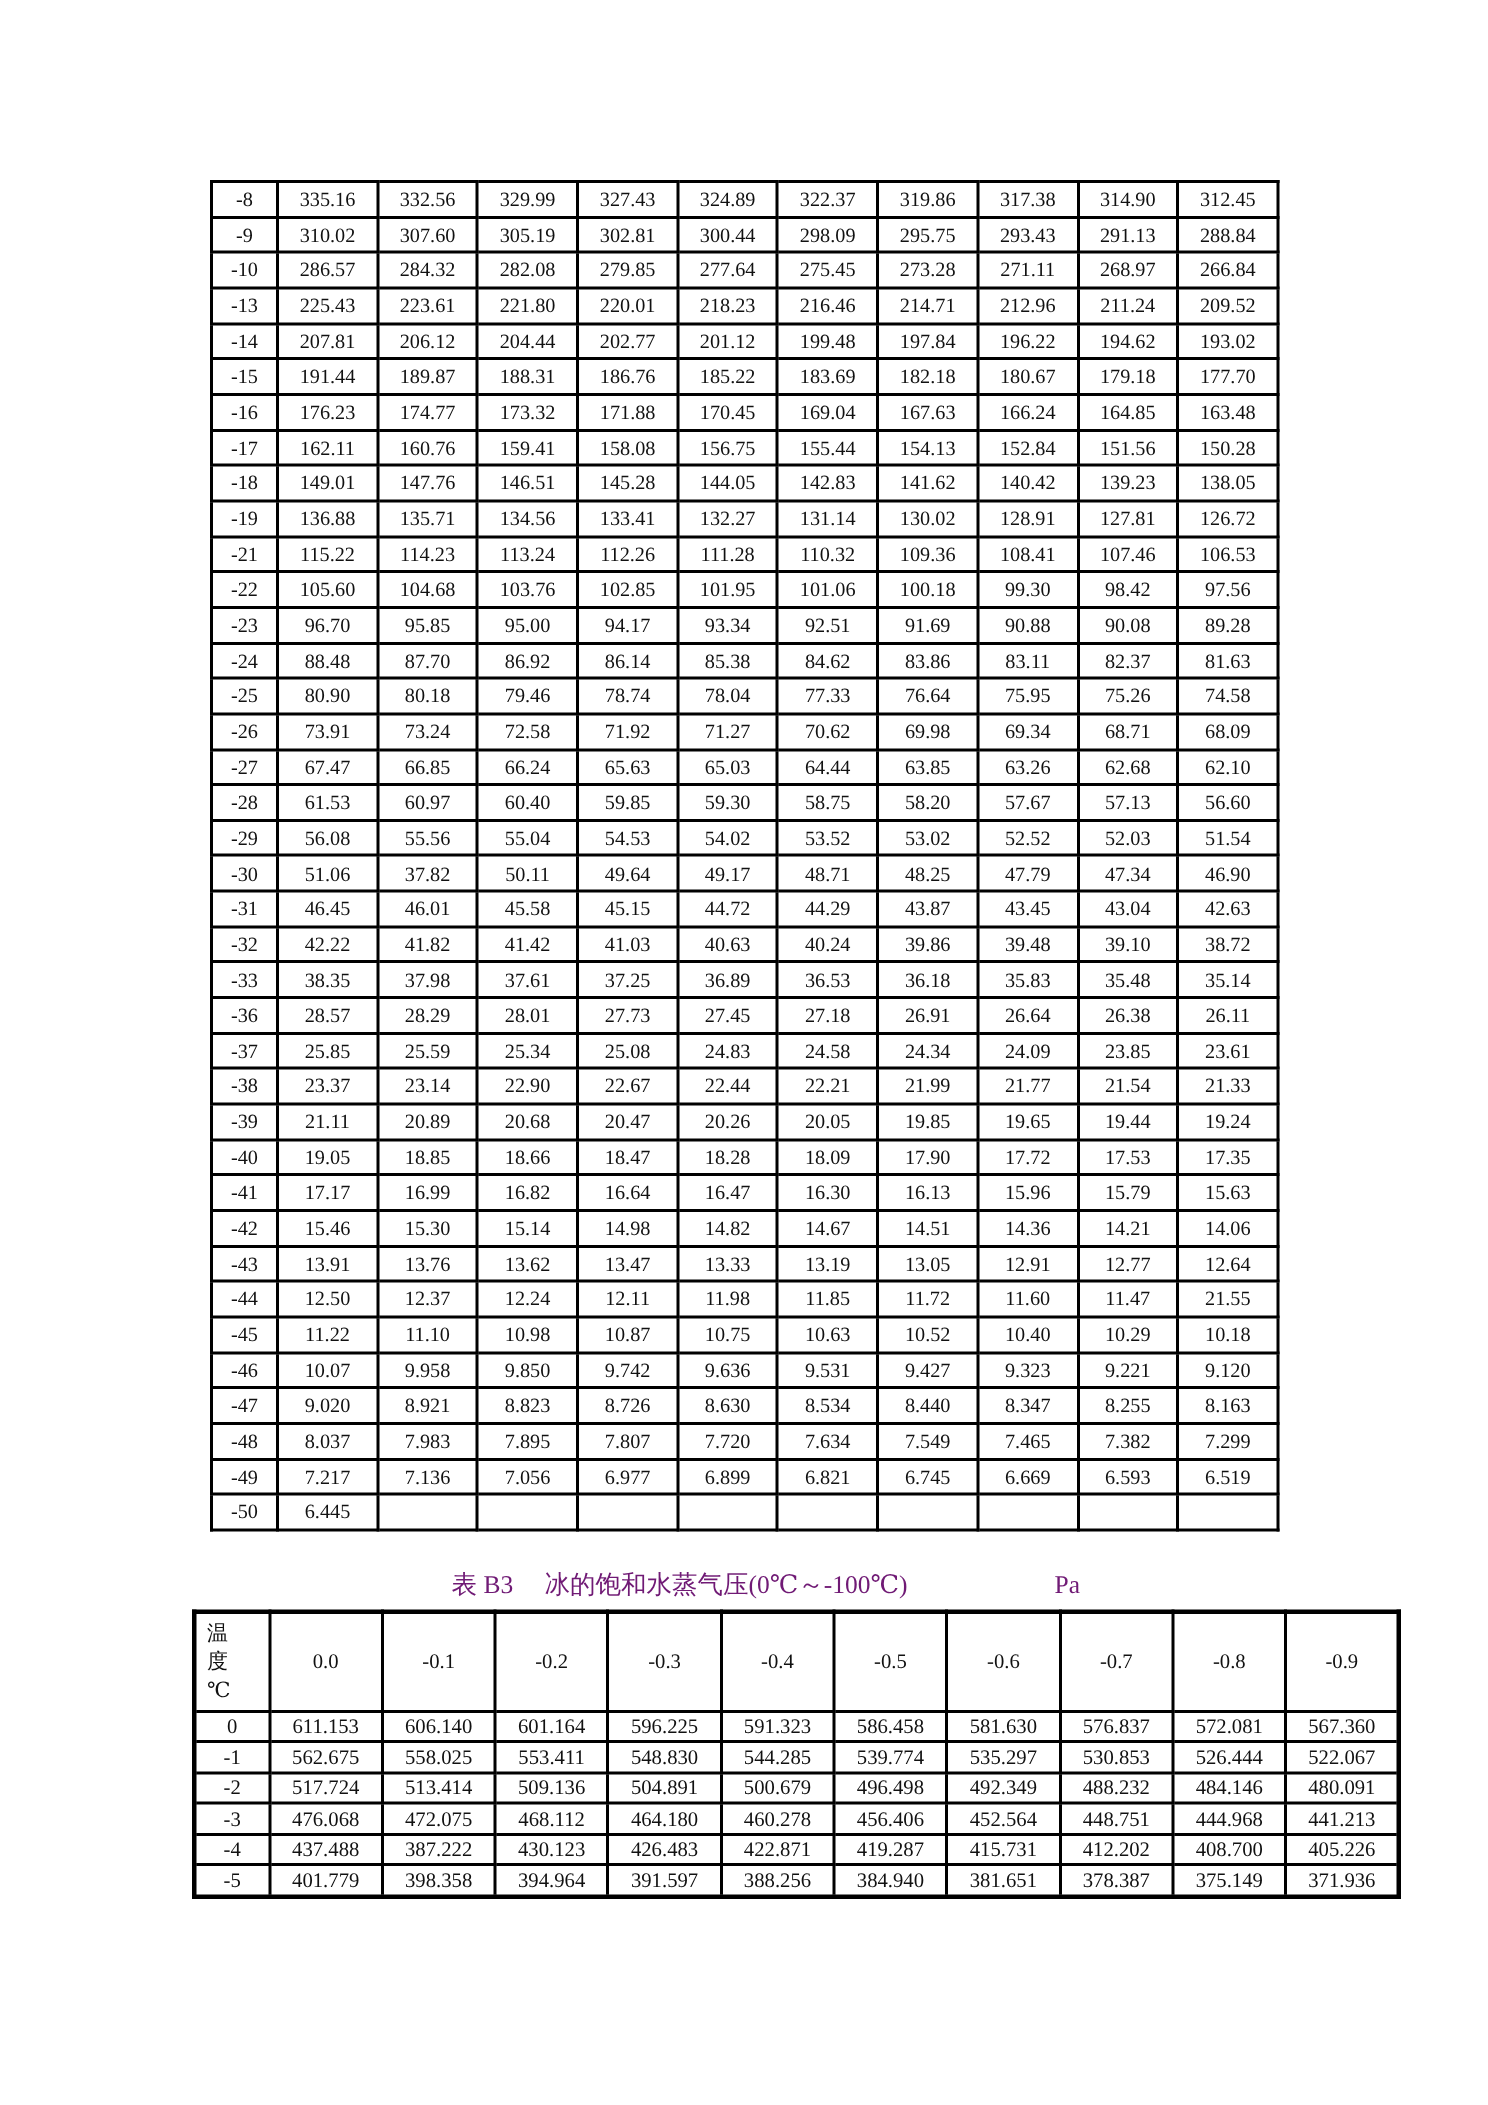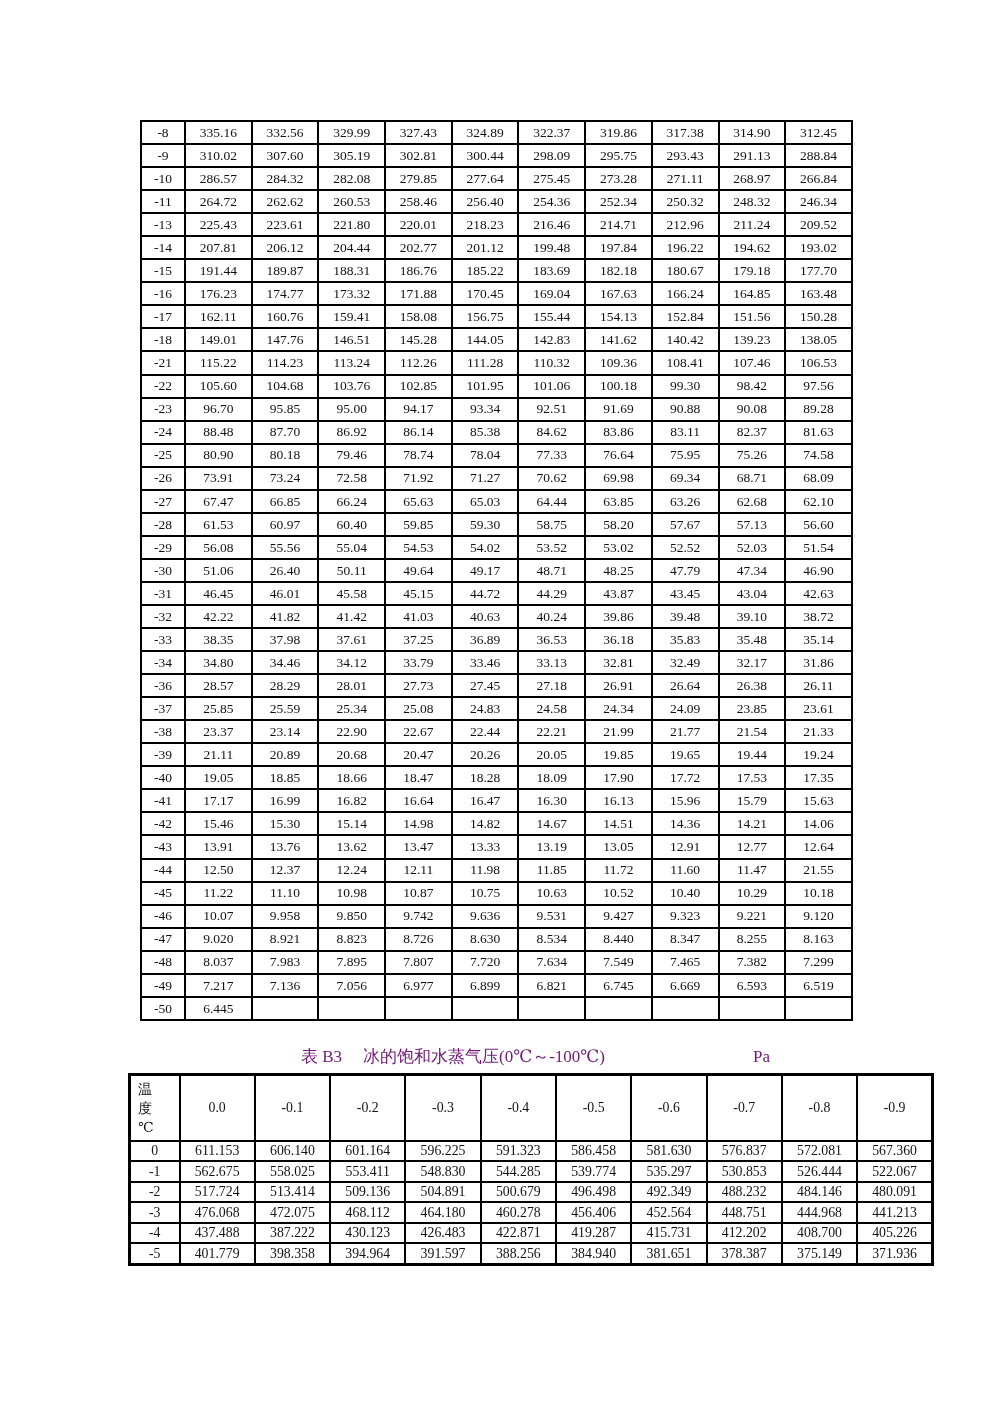--- a/index.html
+++ b/index.html
@@ -21,21 +21,21 @@
     overflow:hidden;white-space:nowrap;
   }
   
   .caption{
     position:absolute;left:0;top:1044px;width:992px;height:26px;
     font-size:17px;line-height:26px;
   }
   .caption span{position:absolute;white-space:nowrap;}
   .cap-label{left:270px;}
   .cap-title{left:332px;}
-  .cap-unit{left:722px;}
+  .cap-unit{left:672px;}
   
   #t2{
     position:absolute;left:128px;top:1073px;width:803px;height:193px;
     border-collapse:collapse;table-layout:fixed;
     border:3px solid #000;
   }
   #t2 td{
     border:2px solid #000;
     text-align:center;vertical-align:middle;
     font-size:13.8px;padding:0;line-height:1;
@@ -99,33 +99,20 @@
           <td>282.08</td>
           <td>279.85</td>
           <td>277.64</td>
           <td>275.45</td>
           <td>273.28</td>
           <td>271.11</td>
           <td>268.97</td>
           <td>266.84</td>
         </tr>
         <tr>
-          <td>-11</td>
-          <td>264.72</td>
-          <td>262.62</td>
-          <td>260.53</td>
-          <td>258.46</td>
-          <td>256.40</td>
-          <td>254.36</td>
-          <td>252.34</td>
-          <td>250.32</td>
-          <td>248.32</td>
-          <td>246.34</td>
-        </tr>
-        <tr>
           <td>-13</td>
           <td>225.43</td>
           <td>223.61</td>
           <td>221.80</td>
           <td>220.01</td>
           <td>218.23</td>
           <td>216.46</td>
           <td>214.71</td>
           <td>212.96</td>
           <td>211.24</td>
@@ -190,20 +177,33 @@
           <td>146.51</td>
           <td>145.28</td>
           <td>144.05</td>
           <td>142.83</td>
           <td>141.62</td>
           <td>140.42</td>
           <td>139.23</td>
           <td>138.05</td>
         </tr>
         <tr>
+          <td>-19</td>
+          <td>136.88</td>
+          <td>135.71</td>
+          <td>134.56</td>
+          <td>133.41</td>
+          <td>132.27</td>
+          <td>131.14</td>
+          <td>130.02</td>
+          <td>128.91</td>
+          <td>127.81</td>
+          <td>126.72</td>
+        </tr>
+        <tr>
           <td>-21</td>
           <td>115.22</td>
           <td>114.23</td>
           <td>113.24</td>
           <td>112.26</td>
           <td>111.28</td>
           <td>110.32</td>
           <td>109.36</td>
           <td>108.41</td>
           <td>107.46</td>
@@ -309,21 +309,21 @@
           <td>54.02</td>
           <td>53.52</td>
           <td>53.02</td>
           <td>52.52</td>
           <td>52.03</td>
           <td>51.54</td>
         </tr>
         <tr>
           <td>-30</td>
           <td>51.06</td>
-          <td>26.40</td>
+          <td>37.82</td>
           <td>50.11</td>
           <td>49.64</td>
           <td>49.17</td>
           <td>48.71</td>
           <td>48.25</td>
           <td>47.79</td>
           <td>47.34</td>
           <td>46.90</td>
         </tr>
         <tr>
@@ -357,33 +357,20 @@
           <td>38.35</td>
           <td>37.98</td>
           <td>37.61</td>
           <td>37.25</td>
           <td>36.89</td>
           <td>36.53</td>
           <td>36.18</td>
           <td>35.83</td>
           <td>35.48</td>
           <td>35.14</td>
-        </tr>
-        <tr>
-          <td>-34</td>
-          <td>34.80</td>
-          <td>34.46</td>
-          <td>34.12</td>
-          <td>33.79</td>
-          <td>33.46</td>
-          <td>33.13</td>
-          <td>32.81</td>
-          <td>32.49</td>
-          <td>32.17</td>
-          <td>31.86</td>
         </tr>
         <tr>
           <td>-36</td>
           <td>28.57</td>
           <td>28.29</td>
           <td>28.01</td>
           <td>27.73</td>
           <td>27.45</td>
           <td>27.18</td>
           <td>26.91</td>

